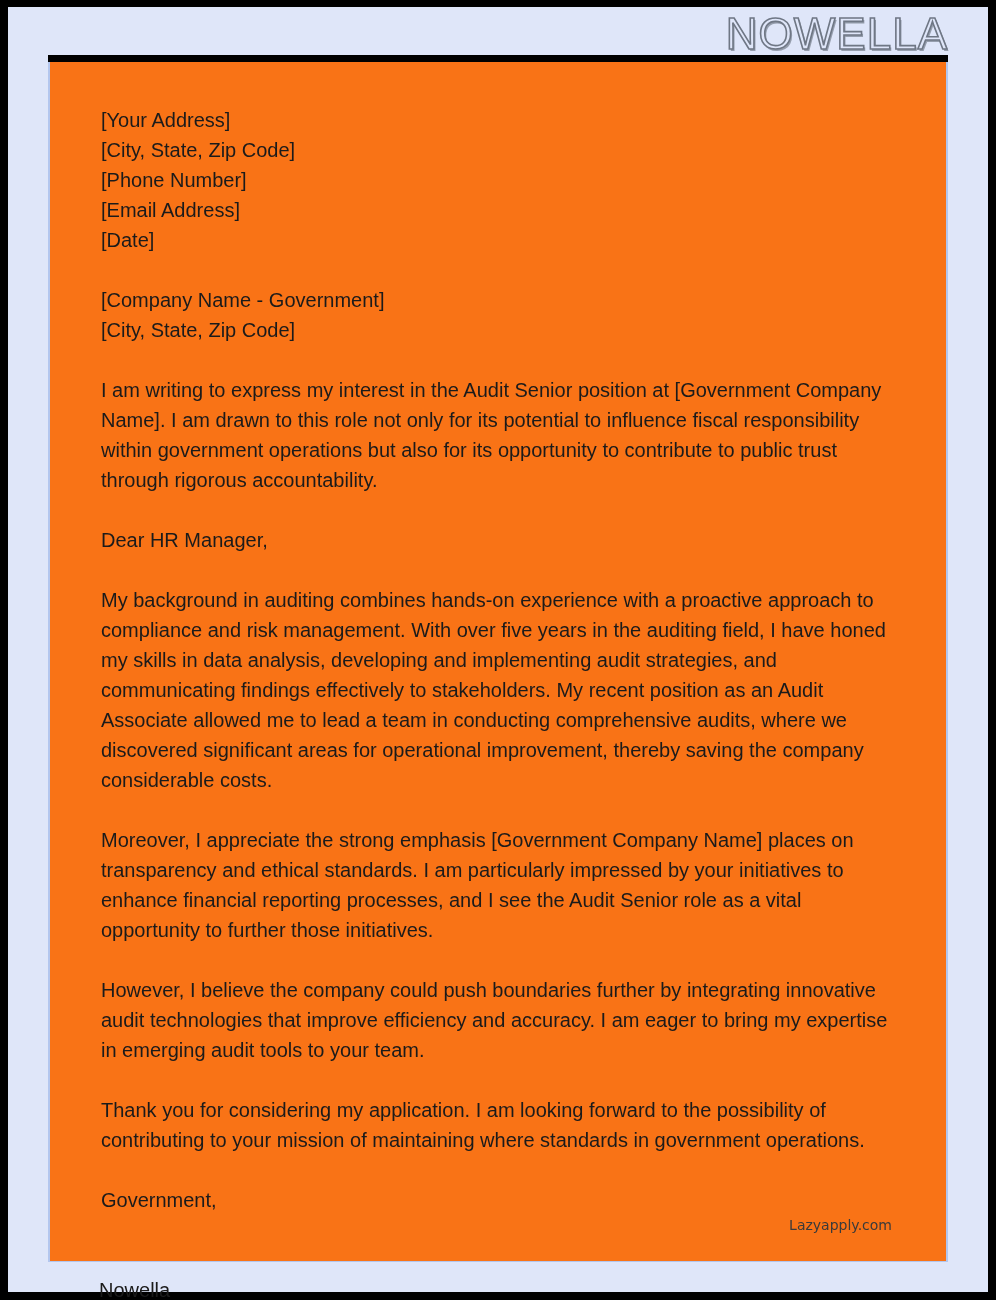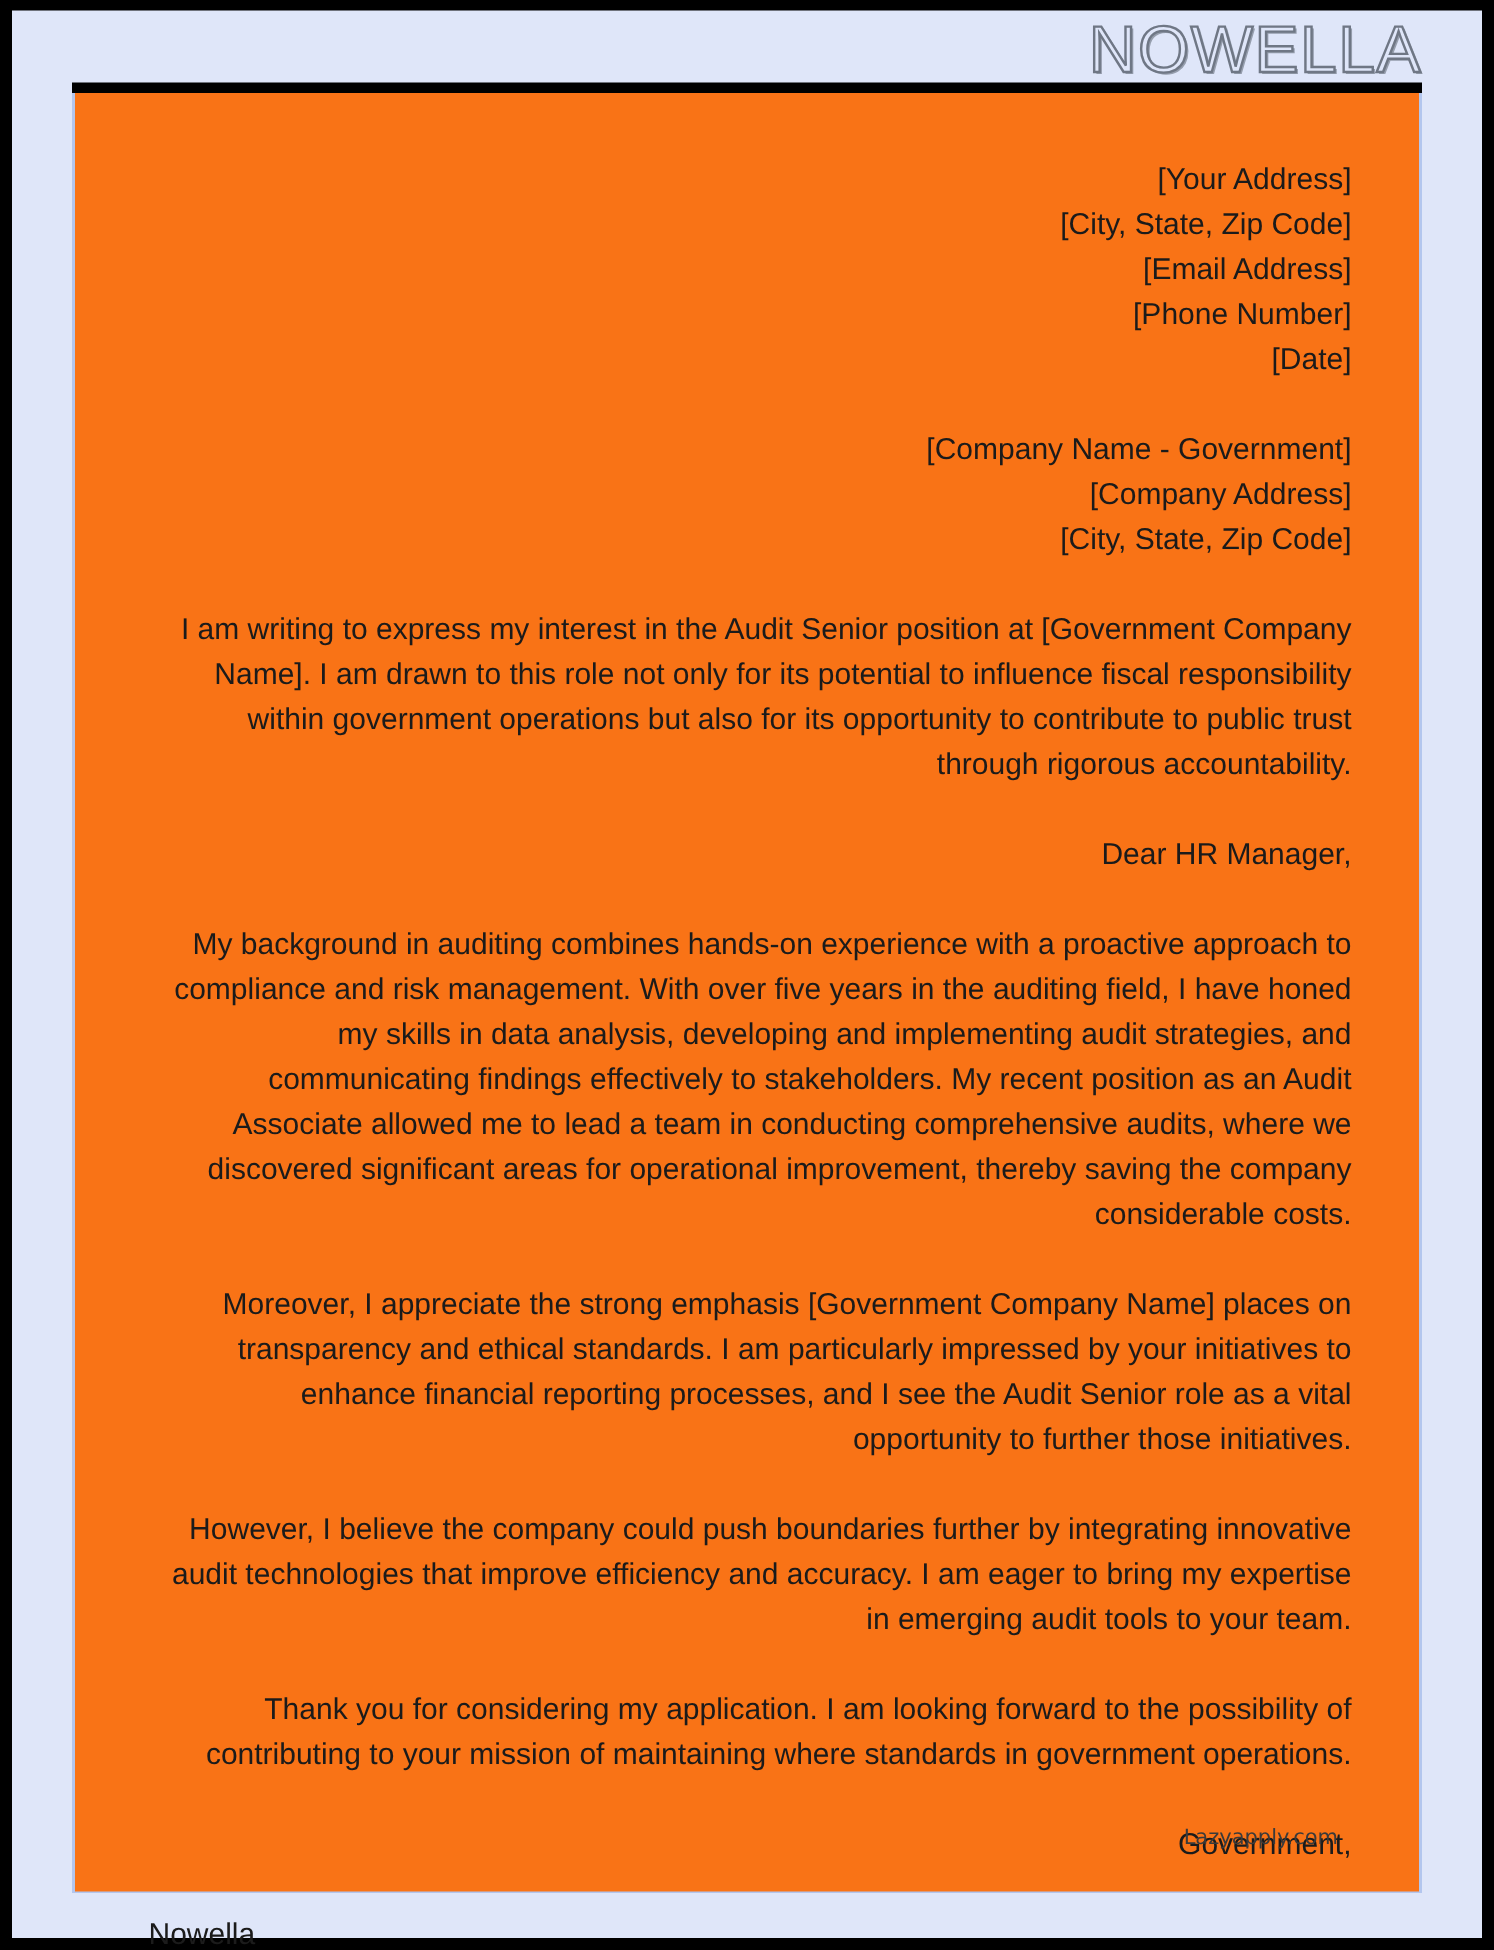--- a/index.html
+++ b/index.html
@@ -18,21 +18,20 @@
   .page {
     position: relative;
     width: 996px;
     height: 1300px;
     box-sizing: border-box;
     background: #dfe6f9;
     border-left: 8px solid #000000;
     border-right: 8px solid #000000;
     border-top: 7px solid #000000;
     border-bottom: 8px solid #000000;
-    text-align: right;
   }
 
   
   .logo-area {
     position: absolute;
     left: 0;
     top: 0;
     width: 980px;
     height: 48px;
   }
@@ -131,28 +130,27 @@
 
   <div class="top-rule"></div>
 
   <div class="sheet">
 
     <div class="letter">
 
       <div class="block">
         <div class="line">[Your Address]</div>
         <div class="line">[City, State, Zip Code]</div>
+        <div class="line">[Phone Number]</div>
         <div class="line">[Email Address]</div>
-        <div class="line">[Phone Number]</div>
         <div class="line">[Date]</div>
       </div>
 
       <div class="block">
         <div class="line">[Company Name - Government]</div>
-        <div class="line">[Company Address]</div>
         <div class="line">[City, State, Zip Code]</div>
       </div>
 
       <p>I am writing to express my interest in the Audit Senior position at [Government Company Name]. I am drawn to this role not only for its potential to influence fiscal responsibility within government operations but also for its opportunity to contribute to public trust through rigorous accountability.</p>
 
       <p>Dear HR Manager,</p>
       <p>My background in auditing combines hands-on experience with a proactive approach to compliance and risk management. With over five years in the auditing field, I have honed my skills in data analysis, developing and implementing audit strategies, and communicating findings effectively to stakeholders. My recent position as an Audit Associate allowed me to lead a team in conducting comprehensive audits, where we discovered significant areas for operational improvement, thereby saving the company considerable costs.</p>
       <p>Moreover, I appreciate the strong emphasis [Government Company Name] places on transparency and ethical standards. I am particularly impressed by your initiatives to enhance financial reporting processes, and I see the Audit Senior role as a vital opportunity to further those initiatives.</p>
       <p>However, I believe the company could push boundaries further by integrating innovative audit technologies that improve efficiency and accuracy. I am eager to bring my expertise in emerging audit tools to your team.</p>
       <p>Thank you for considering my application. I am looking forward to the possibility of contributing to your mission of maintaining where standards in government operations.</p>

